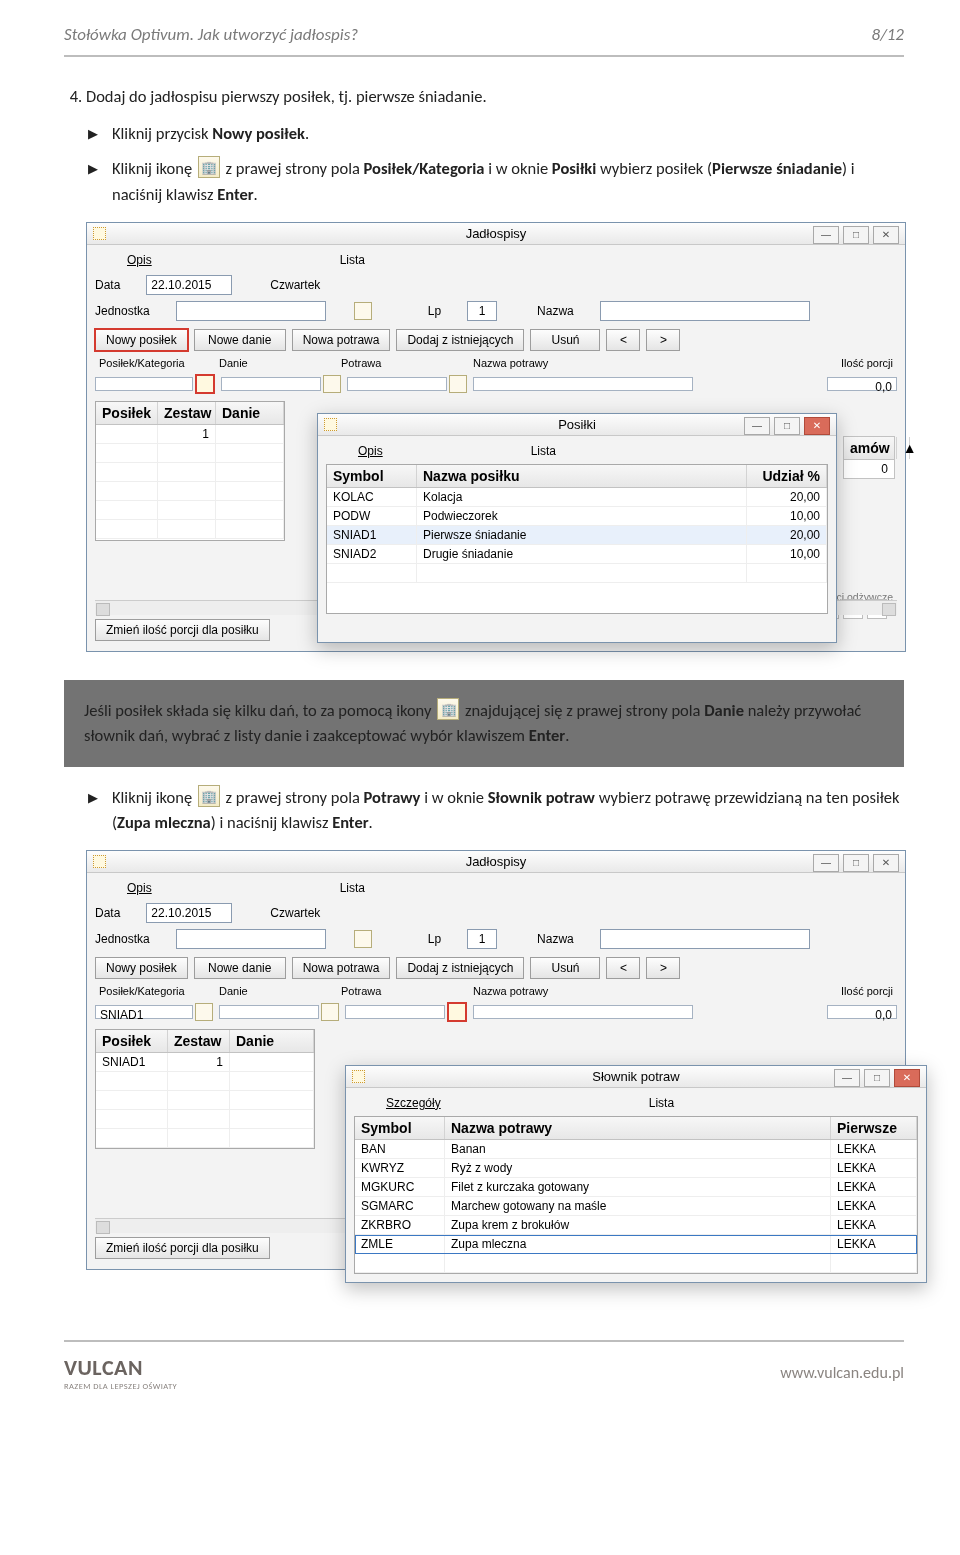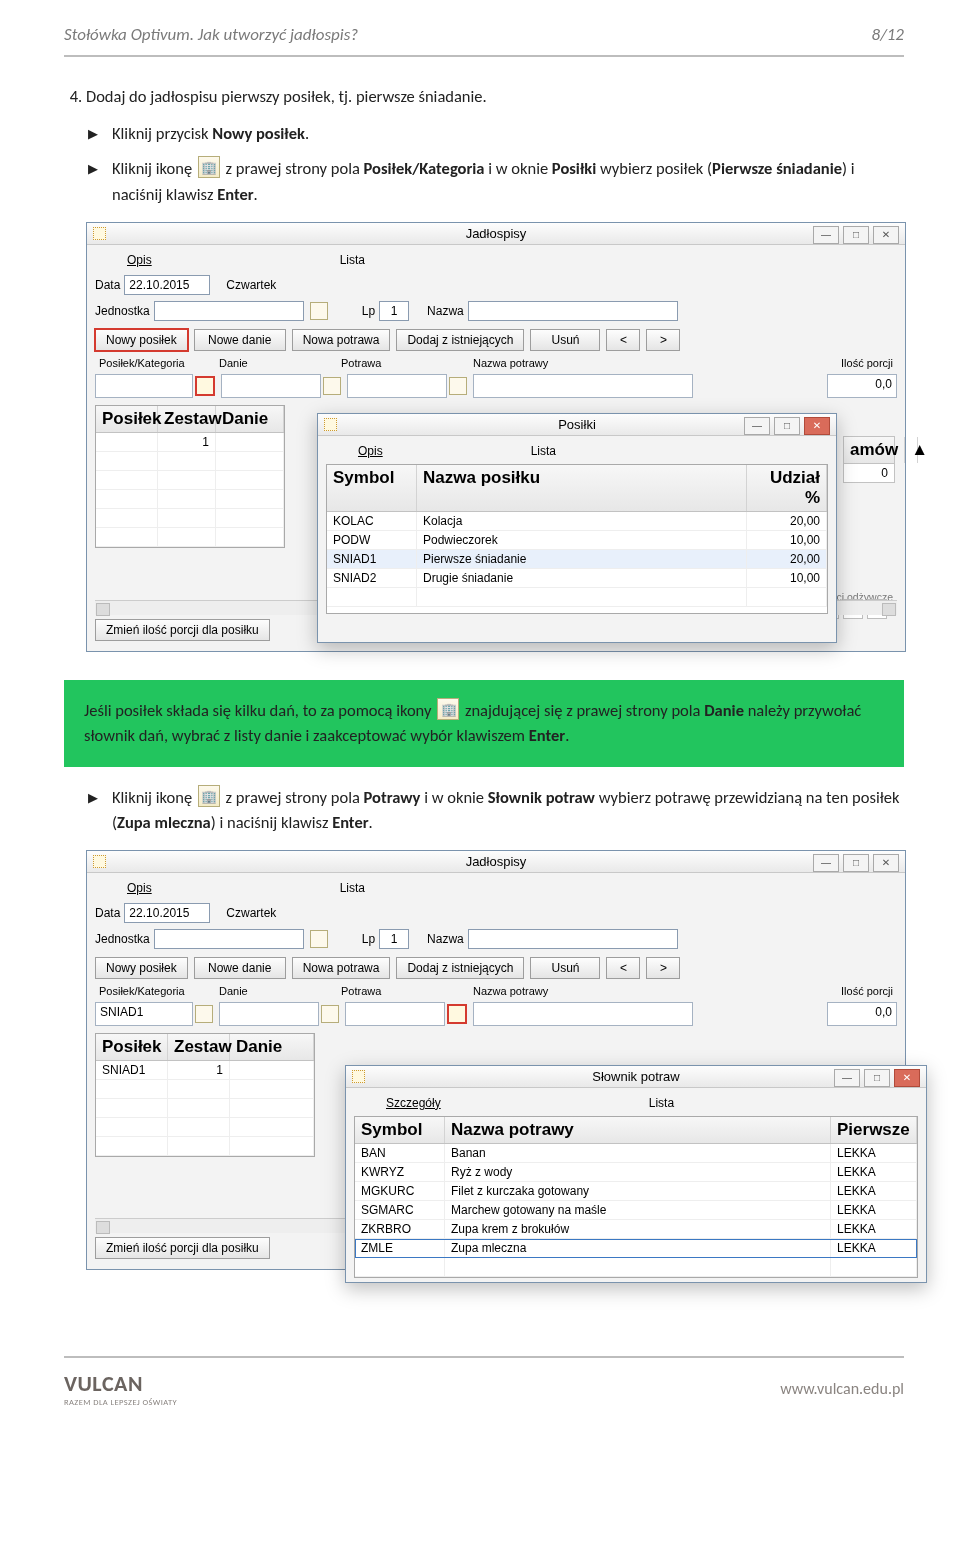--- a/index.html
+++ b/index.html
@@ -33,32 +33,32 @@
     border: 1px solid #b6ad7a;
     position: relative;
     font-size: 0;
     margin: 0 2px;
   }
   .lookup-icon::after {
     content: "🏢"; font-size: 13px; position: absolute; left: 3px; top: 1px;
   }
   
   .note {
-    background: #22c55e;
+    background: #737373;
     padding: 18px 20px;
     margin: 28px 0 18px 0;
     font-size: 16.5px;
     line-height: 1.55;
   }
 
   
   .win {
     border: 1px solid #7a93ad;
     background: #f3f3f3;
-    margin: 14px 0 16px 22px;
+    margin: 14px 0 0 22px;
     width: 820px;
     font-size: 12px;
     font-family: Tahoma, "Segoe UI", sans-serif;
     position: relative;
     color: #000;
   }
   .win.small { width: 520px; }
   .titlebar {
     background: linear-gradient(#fdfdfd,#e9e9e9);
     border-bottom: 1px solid #c8c8c8;
@@ -73,55 +73,55 @@
     border: 1px dotted #cc9a33;
     background: #fff9e0;
   }
   .titlebar .ttitle { font-size: 13px; }
   .wctl { position: absolute; right: 6px; top: 3px; display: flex; gap: 4px; }
   .wbtn { width: 26px; height: 18px; border: 1px solid #a9a9a9; background: #f4f4f4; font-size: 10px; display: flex; align-items: center; justify-content: center; color: #555;}
   .wbtn.close { background: #d96b5a; color: #fff; border-color: #b04a3a;}
   .tabsrow { display: flex; padding: 6px 36px 0 36px; gap: 180px; }
   .tabsrow .tab { font-size: 12px; padding: 2px 4px; }
   .tabsrow .tab .ul { text-decoration: underline; }
-  .formrow { display: flex; align-items: center; gap: 4px; padding: 6px 8px 0 8px; }
+  .formrow { display: flex; align-items: center; gap: 26px; padding: 6px 8px 0 8px; }
   .lbl { font-size: 12px; }
   .inp { background: #fff; border: 1px solid #8a9bb0; height: 20px; padding: 2px 4px; font-size: 12px; display: inline-block; }
   .btnbar { display: flex; gap: 6px; padding: 8px 8px 4px 8px; flex-wrap: nowrap; }
   .btn {
     border: 1px solid #9d9d9d;
     background: linear-gradient(#fdfdfd,#e5e5e5);
     padding: 3px 10px; font-size: 12px;
     min-width: 92px; text-align: center;
   }
   .btn.red { outline: 2px solid #d43a2f; outline-offset: -1px; }
   .hdrrow { display: flex; padding: 0 8px; gap: 2px; }
   .hdrcell { font-size: 11px; padding: 2px 4px; }
   .gridarea {
     background: #fff; border: 1px solid #a9a9a9;
     margin: 4px 8px 8px 8px; min-height: 170px;
     position: relative;
   }
   .gridhead { display: flex; background: linear-gradient(#f7f7f7,#e7e7e7); border-bottom: 1px solid #c2c2c2; font-weight: 700;}
-  .gh { padding: 3px 6px; border-right: 1px solid #d3d3d3; font-size: 17px; }
+  .gh { padding: 3px 6px; border-right: 1px solid #d3d3d3; font-size: 14px; }
   .gridbody .grow { display: flex; border-bottom: 1px solid #eee;}
   .gc { padding: 2px 6px; border-right: 1px solid #eee; font-size: 12px; min-height: 18px;}
   .iconbtn-red {
     display: inline-block; width: 20px; height: 20px;
     border: 2px solid #d43a2f; background: #fff9e0;
     vertical-align: middle; margin-left: 2px;
     position: relative;
   }
   .iconbtn-plain {
     display: inline-block; width: 18px; height: 18px;
     border: 1px solid #b6ad7a; background: #fdf9ec;
     vertical-align: middle; margin-left: 2px;
   }
   .fieldrow { display: flex; align-items: center; gap: 0; padding: 3px 8px; }
-  .fieldrow .slot { background: #fff; border: 1px solid #a5b2c2; height: 24px; display: inline-block;}
+  .fieldrow .slot { background: #fff; border: 1px solid #a5b2c2; height: 14px; display: inline-block;}
   .tinyicons { display: flex; gap: 4px; justify-content: flex-end; padding: 0 12px 6px 0;}
   .ticon { width: 20px; height: 20px; border: 1px solid #bdbdbd; background: #fff; font-size: 11px; display: flex; align-items: center; justify-content: center;}
   .footerbtn { padding: 6px 8px 10px 8px;}
   .footerbtn .btn { min-width: 170px; }
   .scroll-h { height: 15px; background: #eee; border-top: 1px solid #ccc; margin: 0 8px 2px 8px; position: relative;}
   .scroll-h::before, .scroll-h::after { content:""; position:absolute; top:2px; width:12px; height:11px; background:#ddd; border:1px solid #bbb;}
   .scroll-h::before{left:1px;} .scroll-h::after{right:1px;}
 
   
   .overlay { position: absolute; z-index: 5; box-shadow: 0 6px 18px rgba(0,0,0,.25); }

